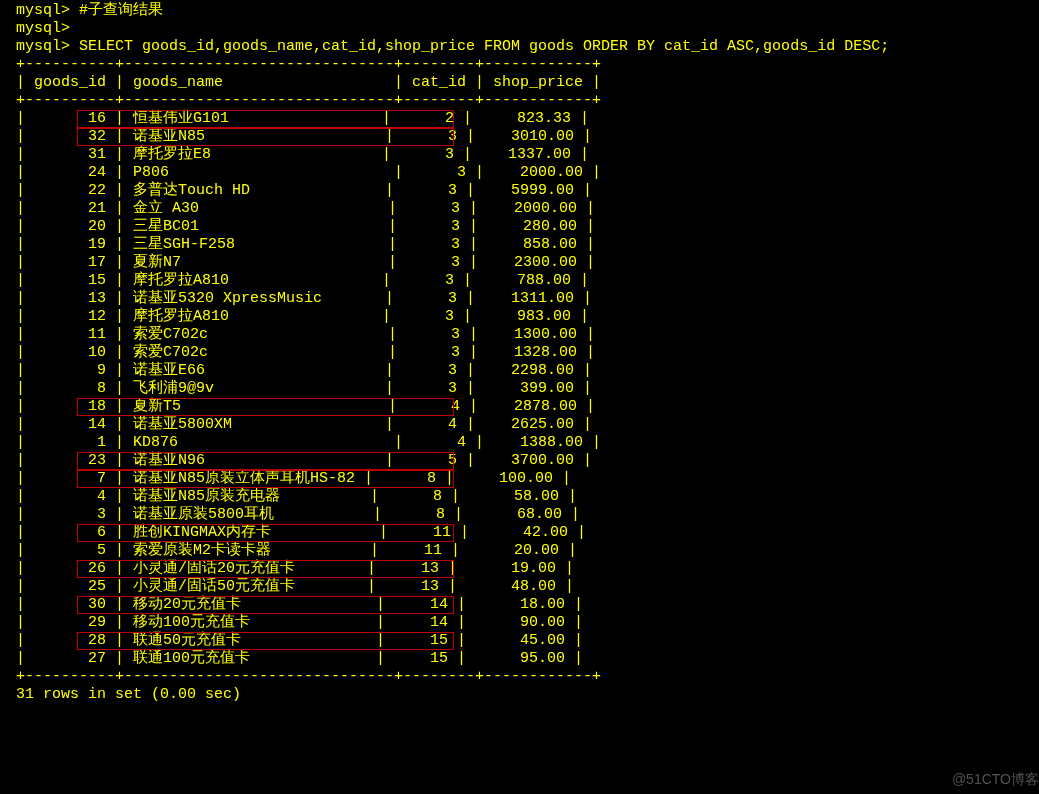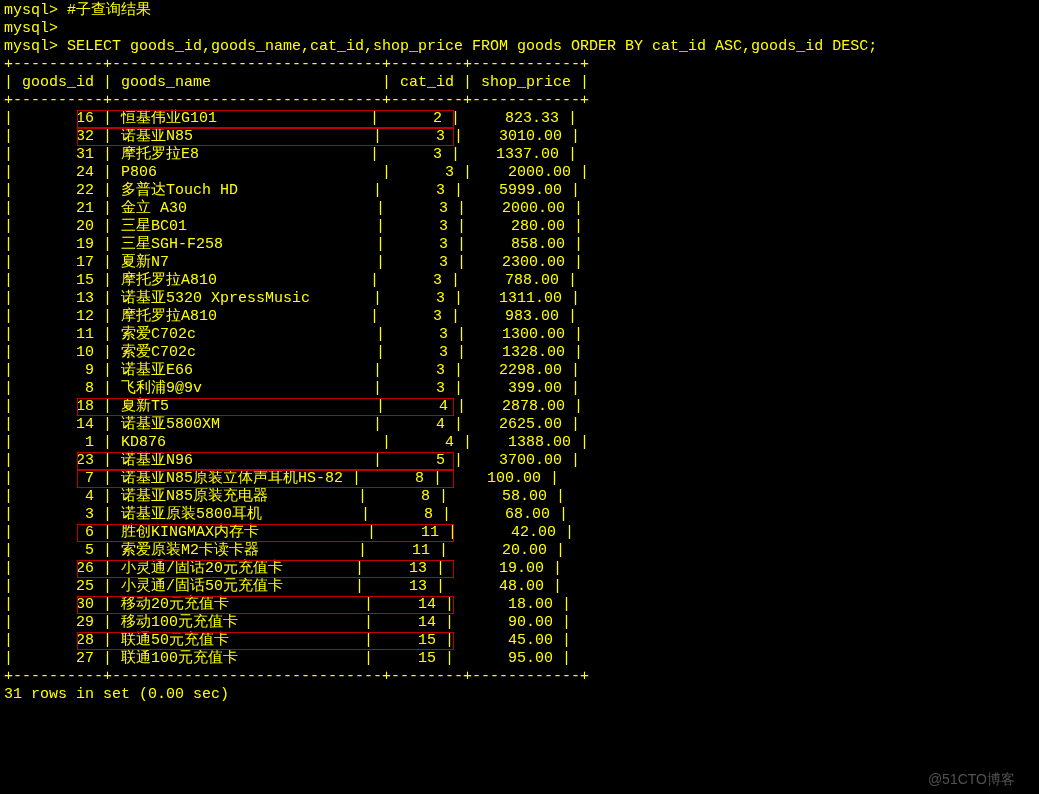--- a/index.html
+++ b/index.html
@@ -12,24 +12,24 @@
     line-height: 18px;
     width: 1039px;
     height: 794px;
     overflow: hidden;
   }
   .term {
     padding: 2px 4px;
     white-space: pre;
     position: relative;
   }
-  .line { white-space: pre; }
+  .line { white-space: pre; margin-left: 12px; }
   .watermark {
     position: absolute;
-    right: 24px;
+    right: 0;
     bottom: 6px;
     color: #888;
     font-family: sans-serif;
     font-size: 14px;
     opacity: 0.6;
   }
   
   .hl {
     position: absolute;
     border: 1px solid #c00000;

